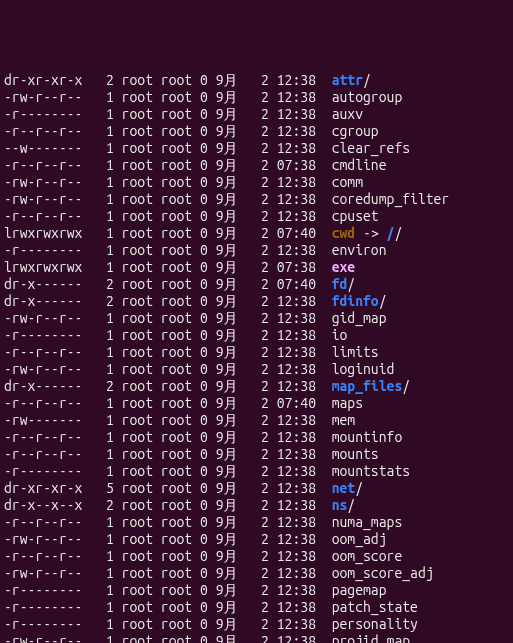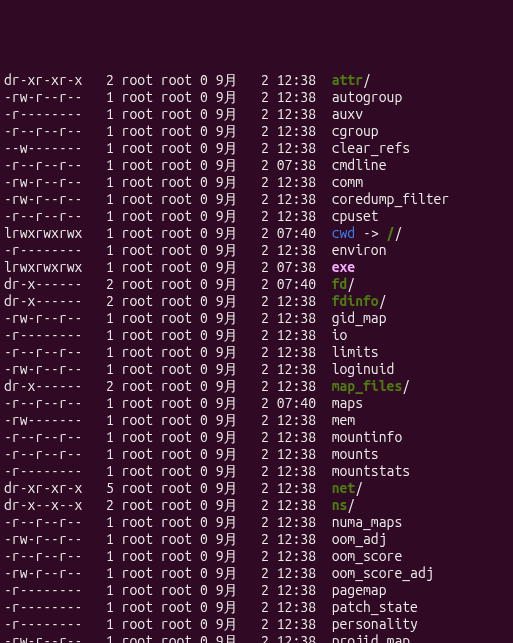--- a/index.html
+++ b/index.html
@@ -9,22 +9,22 @@
       font-family: 'Ubuntu Mono', 'DejaVu Sans Mono', 'Courier New', monospace;
       font-size: 14px;
       line-height: 17px;
       color: #eeeeec;
       white-space: pre;
     }
     .line {
       display: block;
     }
     .c-white { color: #eeeeec; }
-    .c-cyan { color: #3b82f6; font-weight: normal; }
-    .c-blue { color: #4d7c0f; font-weight: bold; }
+    .c-cyan { color: #a16207; font-weight: bold; }
+    .c-blue { color: #3b82f6; font-weight: bold; }
     .c-red { color: #f0abfc; font-weight: bold; }
   </style>
 </head>
 <body>
 
 
 
 <div id="terminal"><span class="line"><span class="c-white">dr-xr-xr-x</span><span class="c-white">   2</span><span class="c-white"> root</span><span class="c-white"> root</span><span class="c-white"> 0</span><span class="c-white"> 9月</span><span class="c-white">   2</span><span class="c-white"> 12:38</span><span class="c-white">  </span><span class="c-blue">attr</span><span class="c-white">/</span></span><span class="line"><span class="c-white">-rw-r--r--</span><span class="c-white">   1</span><span class="c-white"> root</span><span class="c-white"> root</span><span class="c-white"> 0</span><span class="c-white"> 9月</span><span class="c-white">   2</span><span class="c-white"> 12:38</span><span class="c-white">  </span><span class="c-white">autogroup</span></span><span class="line"><span class="c-white">-r--------</span><span class="c-white">   1</span><span class="c-white"> root</span><span class="c-white"> root</span><span class="c-white"> 0</span><span class="c-white"> 9月</span><span class="c-white">   2</span><span class="c-white"> 12:38</span><span class="c-white">  </span><span class="c-white">auxv</span></span><span class="line"><span class="c-white">-r--r--r--</span><span class="c-white">   1</span><span class="c-white"> root</span><span class="c-white"> root</span><span class="c-white"> 0</span><span class="c-white"> 9月</span><span class="c-white">   2</span><span class="c-white"> 12:38</span><span class="c-white">  </span><span class="c-white">cgroup</span></span><span class="line"><span class="c-white">--w-------</span><span class="c-white">   1</span><span class="c-white"> root</span><span class="c-white"> root</span><span class="c-white"> 0</span><span class="c-white"> 9月</span><span class="c-white">   2</span><span class="c-white"> 12:38</span><span class="c-white">  </span><span class="c-white">clear_refs</span></span><span class="line"><span class="c-white">-r--r--r--</span><span class="c-white">   1</span><span class="c-white"> root</span><span class="c-white"> root</span><span class="c-white"> 0</span><span class="c-white"> 9月</span><span class="c-white">   2</span><span class="c-white"> 07:38</span><span class="c-white">  </span><span class="c-white">cmdline</span></span><span class="line"><span class="c-white">-rw-r--r--</span><span class="c-white">   1</span><span class="c-white"> root</span><span class="c-white"> root</span><span class="c-white"> 0</span><span class="c-white"> 9月</span><span class="c-white">   2</span><span class="c-white"> 12:38</span><span class="c-white">  </span><span class="c-white">comm</span></span><span class="line"><span class="c-white">-rw-r--r--</span><span class="c-white">   1</span><span class="c-white"> root</span><span class="c-white"> root</span><span class="c-white"> 0</span><span class="c-white"> 9月</span><span class="c-white">   2</span><span class="c-white"> 12:38</span><span class="c-white">  </span><span class="c-white">coredump_filter</span></span><span class="line"><span class="c-white">-r--r--r--</span><span class="c-white">   1</span><span class="c-white"> root</span><span class="c-white"> root</span><span class="c-white"> 0</span><span class="c-white"> 9月</span><span class="c-white">   2</span><span class="c-white"> 12:38</span><span class="c-white">  </span><span class="c-white">cpuset</span></span><span class="line"><span class="c-white">lrwxrwxrwx</span><span class="c-white">   1</span><span class="c-white"> root</span><span class="c-white"> root</span><span class="c-white"> 0</span><span class="c-white"> 9月</span><span class="c-white">   2</span><span class="c-white"> 07:40</span><span class="c-white">  </span><span class="c-cyan">cwd</span><span class="c-white"> -&gt; </span><span class="c-blue">/</span><span class="c-white">/</span></span><span class="line"><span class="c-white">-r--------</span><span class="c-white">   1</span><span class="c-white"> root</span><span class="c-white"> root</span><span class="c-white"> 0</span><span class="c-white"> 9月</span><span class="c-white">   2</span><span class="c-white"> 12:38</span><span class="c-white">  </span><span class="c-white">environ</span></span><span class="line"><span class="c-white">lrwxrwxrwx</span><span class="c-white">   1</span><span class="c-white"> root</span><span class="c-white"> root</span><span class="c-white"> 0</span><span class="c-white"> 9月</span><span class="c-white">   2</span><span class="c-white"> 07:38</span><span class="c-white">  </span><span class="c-red">exe</span></span><span class="line"><span class="c-white">dr-x------</span><span class="c-white">   2</span><span class="c-white"> root</span><span class="c-white"> root</span><span class="c-white"> 0</span><span class="c-white"> 9月</span><span class="c-white">   2</span><span class="c-white"> 07:40</span><span class="c-white">  </span><span class="c-blue">fd</span><span class="c-white">/</span></span><span class="line"><span class="c-white">dr-x------</span><span class="c-white">   2</span><span class="c-white"> root</span><span class="c-white"> root</span><span class="c-white"> 0</span><span class="c-white"> 9月</span><span class="c-white">   2</span><span class="c-white"> 12:38</span><span class="c-white">  </span><span class="c-blue">fdinfo</span><span class="c-white">/</span></span><span class="line"><span class="c-white">-rw-r--r--</span><span class="c-white">   1</span><span class="c-white"> root</span><span class="c-white"> root</span><span class="c-white"> 0</span><span class="c-white"> 9月</span><span class="c-white">   2</span><span class="c-white"> 12:38</span><span class="c-white">  </span><span class="c-white">gid_map</span></span><span class="line"><span class="c-white">-r--------</span><span class="c-white">   1</span><span class="c-white"> root</span><span class="c-white"> root</span><span class="c-white"> 0</span><span class="c-white"> 9月</span><span class="c-white">   2</span><span class="c-white"> 12:38</span><span class="c-white">  </span><span class="c-white">io</span></span><span class="line"><span class="c-white">-r--r--r--</span><span class="c-white">   1</span><span class="c-white"> root</span><span class="c-white"> root</span><span class="c-white"> 0</span><span class="c-white"> 9月</span><span class="c-white">   2</span><span class="c-white"> 12:38</span><span class="c-white">  </span><span class="c-white">limits</span></span><span class="line"><span class="c-white">-rw-r--r--</span><span class="c-white">   1</span><span class="c-white"> root</span><span class="c-white"> root</span><span class="c-white"> 0</span><span class="c-white"> 9月</span><span class="c-white">   2</span><span class="c-white"> 12:38</span><span class="c-white">  </span><span class="c-white">loginuid</span></span><span class="line"><span class="c-white">dr-x------</span><span class="c-white">   2</span><span class="c-white"> root</span><span class="c-white"> root</span><span class="c-white"> 0</span><span class="c-white"> 9月</span><span class="c-white">   2</span><span class="c-white"> 12:38</span><span class="c-white">  </span><span class="c-blue">map_files</span><span class="c-white">/</span></span><span class="line"><span class="c-white">-r--r--r--</span><span class="c-white">   1</span><span class="c-white"> root</span><span class="c-white"> root</span><span class="c-white"> 0</span><span class="c-white"> 9月</span><span class="c-white">   2</span><span class="c-white"> 07:40</span><span class="c-white">  </span><span class="c-white">maps</span></span><span class="line"><span class="c-white">-rw-------</span><span class="c-white">   1</span><span class="c-white"> root</span><span class="c-white"> root</span><span class="c-white"> 0</span><span class="c-white"> 9月</span><span class="c-white">   2</span><span class="c-white"> 12:38</span><span class="c-white">  </span><span class="c-white">mem</span></span><span class="line"><span class="c-white">-r--r--r--</span><span class="c-white">   1</span><span class="c-white"> root</span><span class="c-white"> root</span><span class="c-white"> 0</span><span class="c-white"> 9月</span><span class="c-white">   2</span><span class="c-white"> 12:38</span><span class="c-white">  </span><span class="c-white">mountinfo</span></span><span class="line"><span class="c-white">-r--r--r--</span><span class="c-white">   1</span><span class="c-white"> root</span><span class="c-white"> root</span><span class="c-white"> 0</span><span class="c-white"> 9月</span><span class="c-white">   2</span><span class="c-white"> 12:38</span><span class="c-white">  </span><span class="c-white">mounts</span></span><span class="line"><span class="c-white">-r--------</span><span class="c-white">   1</span><span class="c-white"> root</span><span class="c-white"> root</span><span class="c-white"> 0</span><span class="c-white"> 9月</span><span class="c-white">   2</span><span class="c-white"> 12:38</span><span class="c-white">  </span><span class="c-white">mountstats</span></span><span class="line"><span class="c-white">dr-xr-xr-x</span><span class="c-white">   5</span><span class="c-white"> root</span><span class="c-white"> root</span><span class="c-white"> 0</span><span class="c-white"> 9月</span><span class="c-white">   2</span><span class="c-white"> 12:38</span><span class="c-white">  </span><span class="c-blue">net</span><span class="c-white">/</span></span><span class="line"><span class="c-white">dr-x--x--x</span><span class="c-white">   2</span><span class="c-white"> root</span><span class="c-white"> root</span><span class="c-white"> 0</span><span class="c-white"> 9月</span><span class="c-white">   2</span><span class="c-white"> 12:38</span><span class="c-white">  </span><span class="c-blue">ns</span><span class="c-white">/</span></span><span class="line"><span class="c-white">-r--r--r--</span><span class="c-white">   1</span><span class="c-white"> root</span><span class="c-white"> root</span><span class="c-white"> 0</span><span class="c-white"> 9月</span><span class="c-white">   2</span><span class="c-white"> 12:38</span><span class="c-white">  </span><span class="c-white">numa_maps</span></span><span class="line"><span class="c-white">-rw-r--r--</span><span class="c-white">   1</span><span class="c-white"> root</span><span class="c-white"> root</span><span class="c-white"> 0</span><span class="c-white"> 9月</span><span class="c-white">   2</span><span class="c-white"> 12:38</span><span class="c-white">  </span><span class="c-white">oom_adj</span></span><span class="line"><span class="c-white">-r--r--r--</span><span class="c-white">   1</span><span class="c-white"> root</span><span class="c-white"> root</span><span class="c-white"> 0</span><span class="c-white"> 9月</span><span class="c-white">   2</span><span class="c-white"> 12:38</span><span class="c-white">  </span><span class="c-white">oom_score</span></span><span class="line"><span class="c-white">-rw-r--r--</span><span class="c-white">   1</span><span class="c-white"> root</span><span class="c-white"> root</span><span class="c-white"> 0</span><span class="c-white"> 9月</span><span class="c-white">   2</span><span class="c-white"> 12:38</span><span class="c-white">  </span><span class="c-white">oom_score_adj</span></span><span class="line"><span class="c-white">-r--------</span><span class="c-white">   1</span><span class="c-white"> root</span><span class="c-white"> root</span><span class="c-white"> 0</span><span class="c-white"> 9月</span><span class="c-white">   2</span><span class="c-white"> 12:38</span><span class="c-white">  </span><span class="c-white">pagemap</span></span><span class="line"><span class="c-white">-r--------</span><span class="c-white">   1</span><span class="c-white"> root</span><span class="c-white"> root</span><span class="c-white"> 0</span><span class="c-white"> 9月</span><span class="c-white">   2</span><span class="c-white"> 12:38</span><span class="c-white">  </span><span class="c-white">patch_state</span></span><span class="line"><span class="c-white">-r--------</span><span class="c-white">   1</span><span class="c-white"> root</span><span class="c-white"> root</span><span class="c-white"> 0</span><span class="c-white"> 9月</span><span class="c-white">   2</span><span class="c-white"> 12:38</span><span class="c-white">  </span><span class="c-white">personality</span></span><span class="line"><span class="c-white">-rw-r--r--</span><span class="c-white">   1</span><span class="c-white"> root</span><span class="c-white"> root</span><span class="c-white"> 0</span><span class="c-white"> 9月</span><span class="c-white">   2</span><span class="c-white"> 12:38</span><span class="c-white">  </span><span class="c-white">projid_map</span></span></div>
 
 

